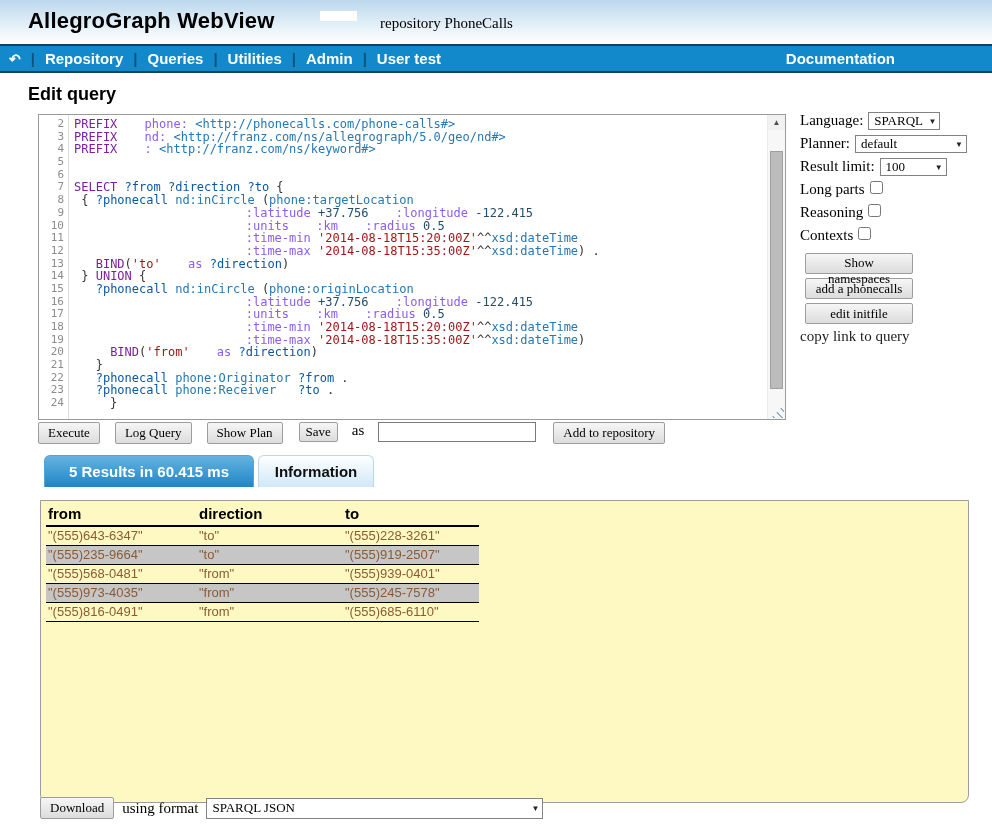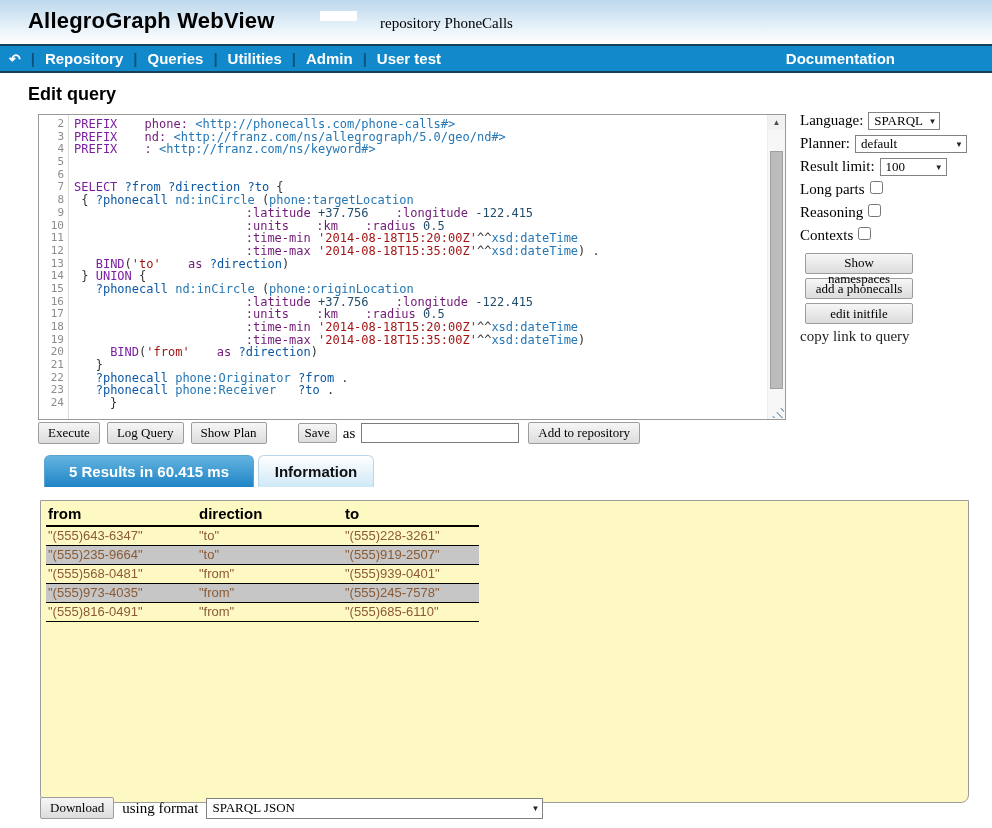--- a/index.html
+++ b/index.html
@@ -31,21 +31,21 @@
     border:1px solid #9a9a9a;background:#fff;display:flex;}
   .gutter{width:30px;box-sizing:border-box;padding-top:3px;text-align:right;
     font:11px/12.7px "DejaVu Sans Mono",monospace;color:#8c8c8c;border-right:1px solid #dcdcdc;
     background:#fff;flex:none;}
   .ln{height:12.7px;padding-right:4px;}
   .code{flex:1;padding:3px 0 0 5px;font:12px/12.7px "DejaVu Sans Mono",monospace;
     white-space:pre;overflow:hidden;color:#333;}
   .code-line{height:12.7px;}
   .tk-kw{color:#7b1fa2;}
   .tk-var{color:#0b57a4;}
-  .tk-atom{color:#701a75;padding-left:20px;}
+  .tk-atom{color:#8b5cf6;padding-left:20px;}
   .tk-uri{color:#2577b5;}
   .tk-pn{color:#2577b5;}
   .tk-str{color:#a31515;}
   .tk-num{color:#234e6b;}
   .tk-pl{color:#333;}
   .vscroll{width:17px;flex:none;background:#f7f7f7;border-left:1px solid #ececec;position:relative;}
   .vs-up{height:15px;display:flex;align-items:center;justify-content:center;
     font-size:8px;color:#4d4d4d;background:#f1f1f1;cursor:pointer;}
   .vs-thumb{position:absolute;left:2px;right:2px;top:36px;height:238px;
     background:#bcbcbc;border:1px solid #a0a0a0;box-sizing:border-box;cursor:pointer;}
@@ -62,25 +62,25 @@
     font:13px "Liberation Serif",serif;padding:0 3px 0 5px;cursor:pointer;}
   .sel-arrow{font-size:8px;color:#222;margin-left:4px;}
   .opt-check{width:13px;height:13px;margin:0;}
   .opt-btn{display:block;width:108px;height:21px;margin:0 12px 4px 5px;
     font:13px "Liberation Serif",serif;color:#000;
     background:linear-gradient(#f6f6f6,#dcdcdc);border:1px solid #9d9d9d;border-radius:2px;cursor:pointer;}
   .opt-btns{margin-top:6px;}
   .copy-link{margin-top:3px;font-size:15px;color:#1d1d1d;cursor:pointer;}
 
   
-  .toolbar{position:absolute;left:38px;top:422px;display:flex;align-items:center;}
+  .toolbar{position:absolute;left:38px;top:422px;display:flex;gap:8px;}
   .btn{font:13px "Liberation Serif",serif;color:#000;height:22px;padding:0 9px;
     background:linear-gradient(#f6f6f6,#dcdcdc);border:1px solid #9d9d9d;border-radius:2px;cursor:pointer;}
   .tb-gap{margin-right:7px;}
-  .save-btn{margin-left:31px;height:20px;padding:0 6px;}
+  .save-btn{margin-left:8px;height:20px;padding:0 6px;}
   .as-label{font:15px "Liberation Serif",serif;margin:0 6px;}
   .save-input{width:150px;height:18px;border:1px solid #7a7a7a;font:13px "Liberation Sans",sans-serif;
     padding:0 3px;}
   .add-btn{margin-left:9px;}
 
   
   .tabs{position:absolute;left:44px;top:455px;display:flex;}
   .tab{height:32px;box-sizing:border-box;border-radius:6px 6px 0 0;display:flex;
     align-items:center;justify-content:center;font-weight:bold;font-size:15px;cursor:pointer;}
   .tab-active{width:210px;background:linear-gradient(#64b3e0,#1f85c6);

